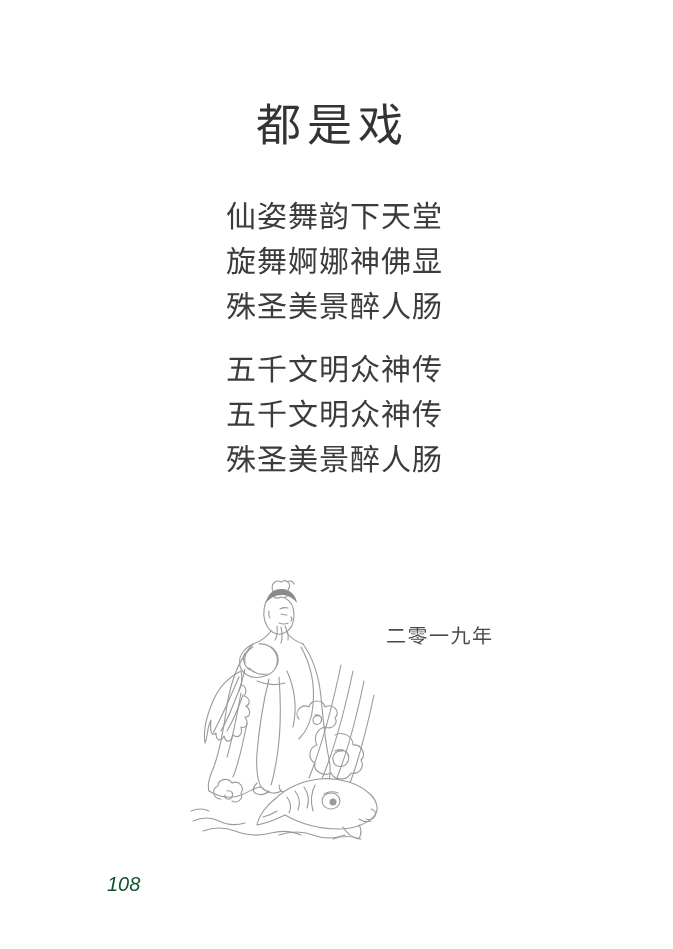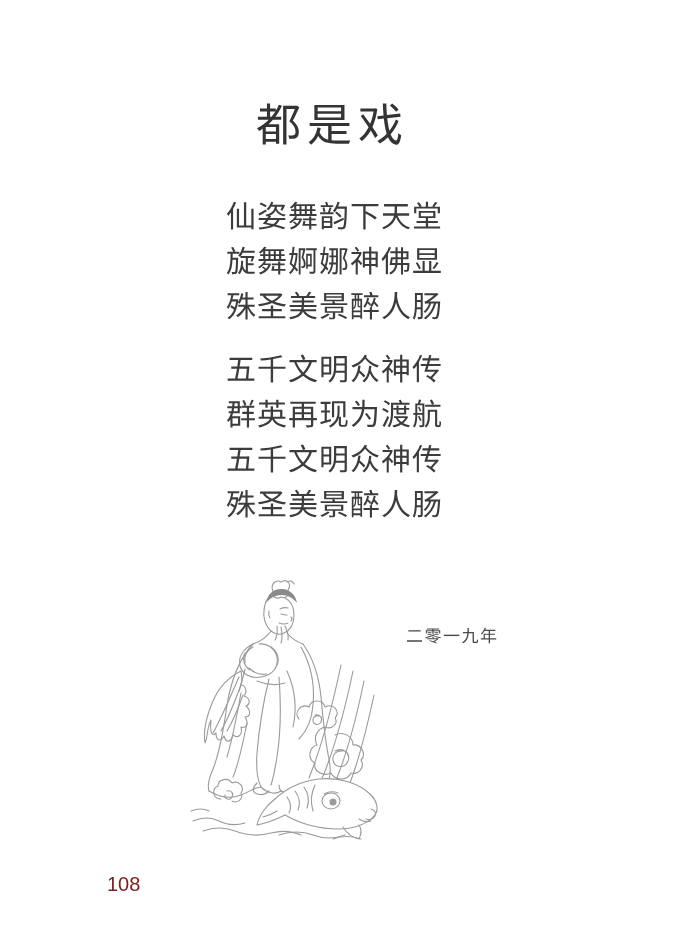--- a/index.html
+++ b/index.html
@@ -41,61 +41,61 @@
   }
   .poem-line {
     font-size: 30px;
     line-height: 45px;
     letter-spacing: 1px;
     color: #3c3c3c;
     white-space: nowrap;
   }
   .poem-date {
     position: absolute;
-    left: 406px;
+    left: 386px;
     top: 624px;
-    font-size: 17px;
+    font-size: 20px;
     line-height: 24px;
     letter-spacing: 1.5px;
     color: #4a4a4a;
     white-space: nowrap;
   }
   .illustration {
     position: absolute;
     left: 183px;
     top: 573px;
     width: 220px;
     height: 285px;
   }
   .page-number {
     position: absolute;
     left: 107px;
     top: 872px;
     font-size: 20px;
     line-height: 24px;
-    color: #7f1d1d;
+    color: #14532d;
     font-family: "Liberation Sans", "DejaVu Sans", sans-serif;
+    font-style: italic;
   }
 </style>
 </head>
 <body>
 
 <div class="page">
 
   <h1 class="title">都是戏</h1>
 
   <div class="poem">
     <div class="stanza">
       <div class="poem-line">仙姿舞韵下天堂</div>
       <div class="poem-line">旋舞婀娜神佛显</div>
       <div class="poem-line">殊圣美景醉人肠</div>
     </div>
     <div class="stanza">
       <div class="poem-line">五千文明众神传</div>
-      <div class="poem-line">群英再现为渡航</div>
       <div class="poem-line">五千文明众神传</div>
       <div class="poem-line">殊圣美景醉人肠</div>
     </div>
   </div>
 
   <div class="poem-date">二零一九年</div>
 
   <svg class="illustration" viewBox="0 0 220 285" xmlns="http://www.w3.org/2000/svg">
     <g stroke="#9a9a9a" stroke-width="1.1" fill="none" stroke-linecap="round" stroke-linejoin="round">
 

